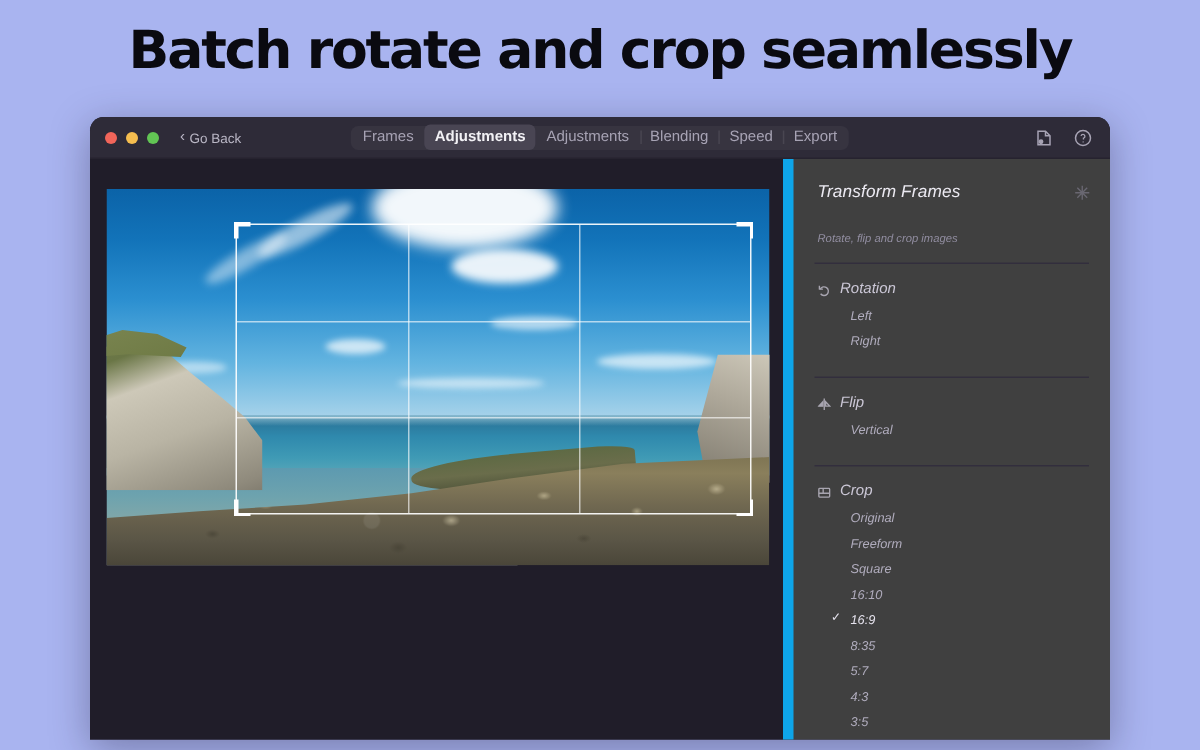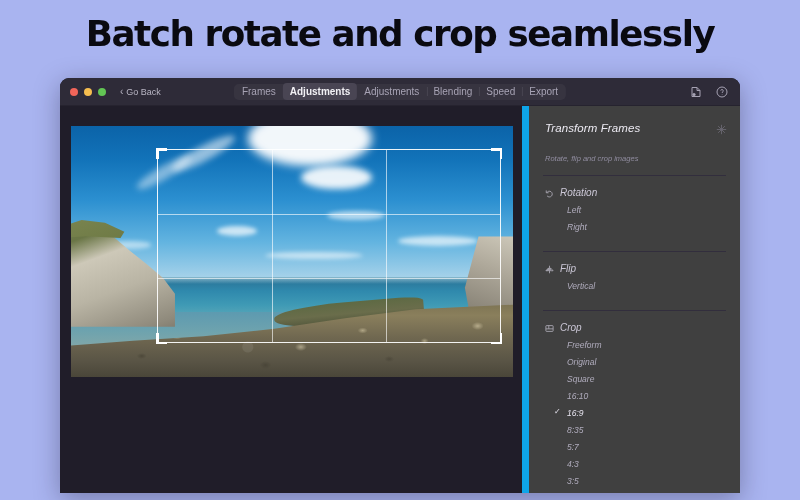--- a/index.html
+++ b/index.html
@@ -356,22 +356,22 @@
         <div class="section">
           <div class="sec-head">
             <span>
               <svg width="9" height="9" viewBox="0 0 10 10" fill="none" stroke="#cbc7d6" stroke-width="1">
                 <rect x="1" y="1.8" width="8" height="6.4" rx=".6"></rect>
                   <path d="M1 5.4h8M4.2 1.8v3.6"></path>
               </svg>
             </span>
             <span>Crop</span>
           </div>
+          <div class="opt">Original</div>
           <div class="opt">Freeform</div>
-          <div class="opt">Original</div>
           <div class="opt">Square</div>
           <div class="opt">16:10</div>
           <div class="opt selected">
             <span class="check">✓</span>
             <span>16:9</span>
           </div>
           <div class="opt">8:35</div>
           <div class="opt">5:7</div>
           <div class="opt">4:3</div>
           <div class="opt">3:5</div>

